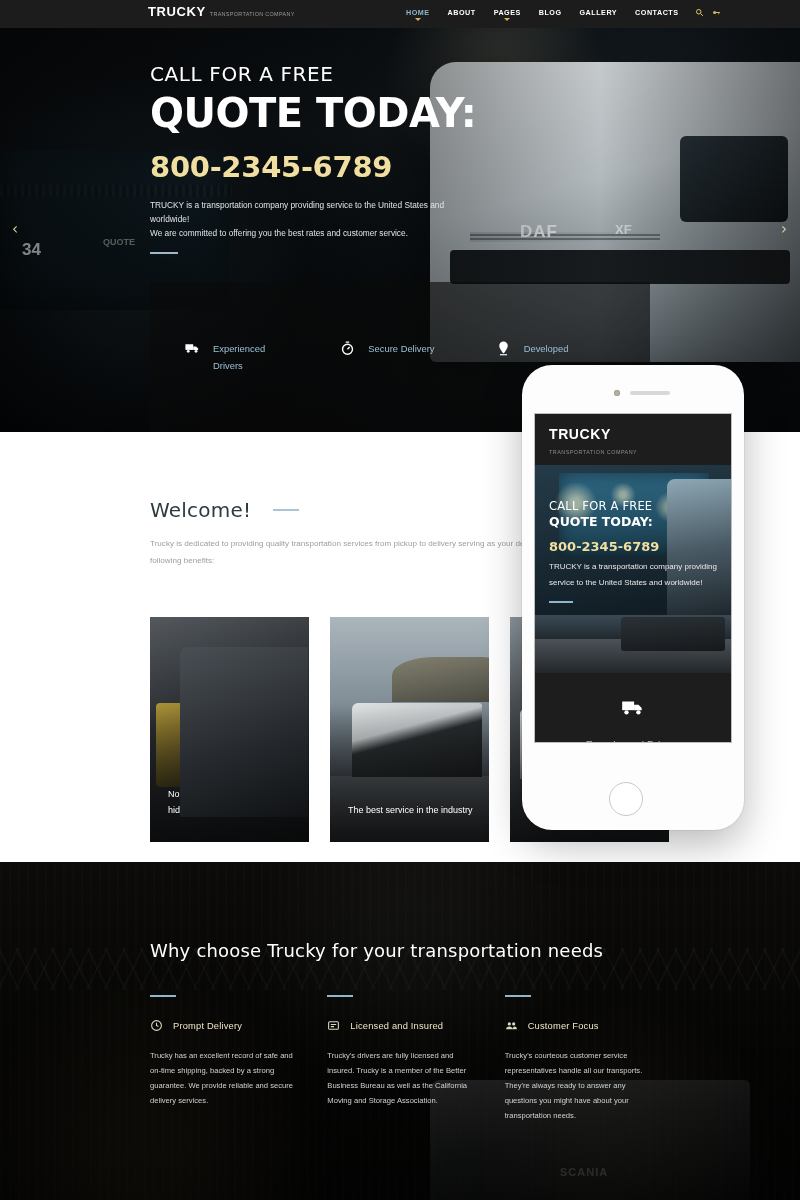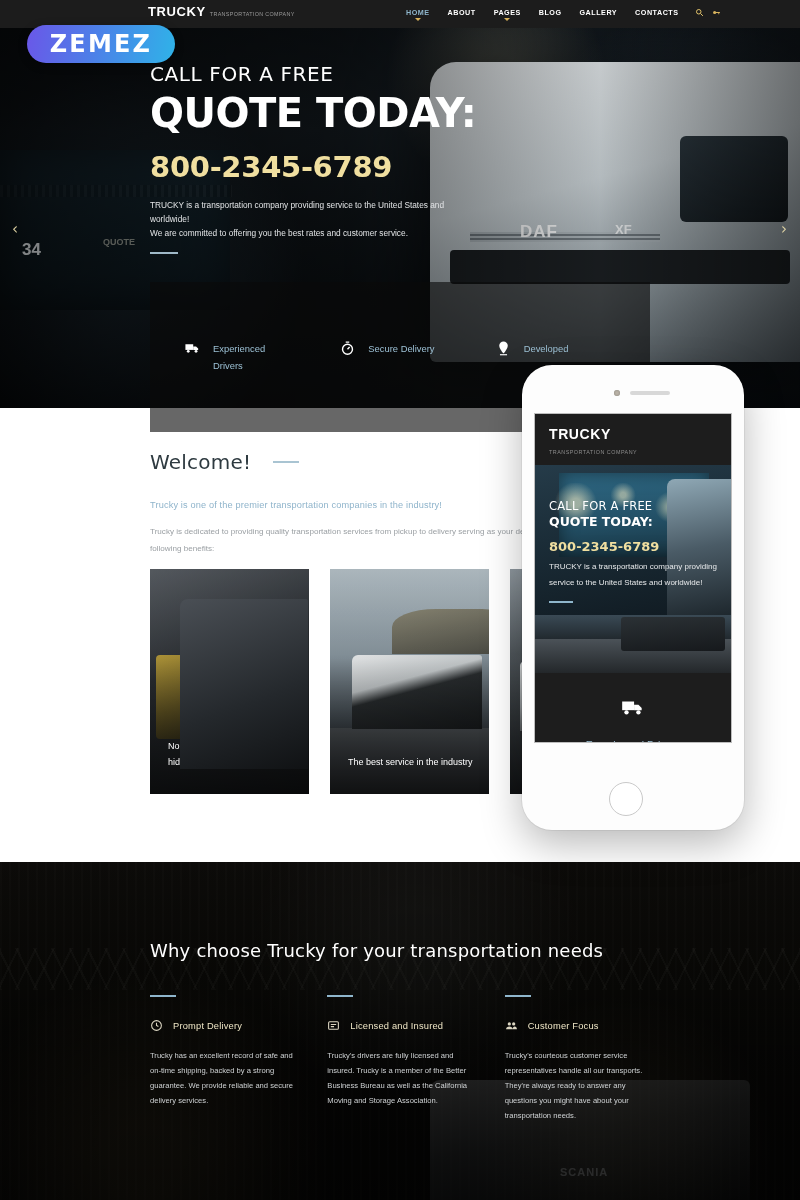--- a/index.html
+++ b/index.html
@@ -132,21 +132,21 @@
     position: absolute; left: 150px; top: 282px; width: 500px; height: 150px;
     background: rgba(10,10,10,.62); z-index: 14;
     display: flex; align-items: flex-start; padding: 58px 0 0 34px; gap: 0;
   }
   .feature { display: flex; align-items: flex-start; gap: 12px; width: 172px; }
   .feature-label { color: #9cc0d4; font-size: 9.4px; line-height: 17px; max-width: 84px; }
   .f-icon { width: 17px; height: 17px; flex: none; color: #fff; }
   .f-icon svg { width: 17px; height: 17px; display: block; }
 
   
-  .welcome { position: absolute; left: 0; top: 408px; width: 800px; height: 544px; background: #fff; }
+  .welcome { position: absolute; left: 0; top: 456px; width: 800px; height: 544px; background: #fff; }
   .welcome-inner { position: absolute; left: 150px; top: 42px; width: 500px; }
   .welcome-title-row { display: flex; align-items: center; gap: 22px; }
   .welcome-title {
     color: #2e3a40; font-size: 20px; font-weight: normal; letter-spacing: .2px;
     font-family: "DejaVu Sans", sans-serif;
   }
   .welcome-rule { width: 26px; height: 2px; background: #a9c4d2; }
   .welcome-lead { color: #8fb4cb; font-size: 9.2px; margin-top: 26px; letter-spacing: .15px; }
   .welcome-body { color: #9a9fa3; font-size: 8.1px; line-height: 17px; margin-top: 13px; width: 520px; }
 
@@ -380,31 +380,27 @@
       <span class="nav-icon">
         <svg viewBox="0 0 24 24" width="9" height="9" fill="currentColor">
             <circle cx="7" cy="12" r="4.2"></circle>
             <rect x="10" y="10.6" width="11" height="2.8"></rect>
             <rect x="17" y="13" width="2.2" height="3.6"></rect>
           </svg>
       </span>
     </div>
   </div>
 
-  <div class="zemez">
-    <span>ZEMEZ</span>
-  </div>
 
   <div class="welcome">
     <div class="welcome-inner">
       <div class="welcome-title-row">
         <div class="welcome-title">Welcome!</div>
         <div class="welcome-rule"></div>
       </div>
-      <div class="welcome-lead">Trucky is one of the premier transportation companies in the industry!</div>
       <div class="welcome-body">Trucky is dedicated to providing quality transportation services from pickup to delivery serving as your dependable partner, you'll experience the following benefits:</div>
     </div>
 
     <div class="cards">
       <div class="card card1">
         <div class="veh"></div>
         <div class="card-shade"></div>
         <div class="card-cap">No cost cancellation*, No hidden fees!</div>
       </div>
       <div class="card card2">

